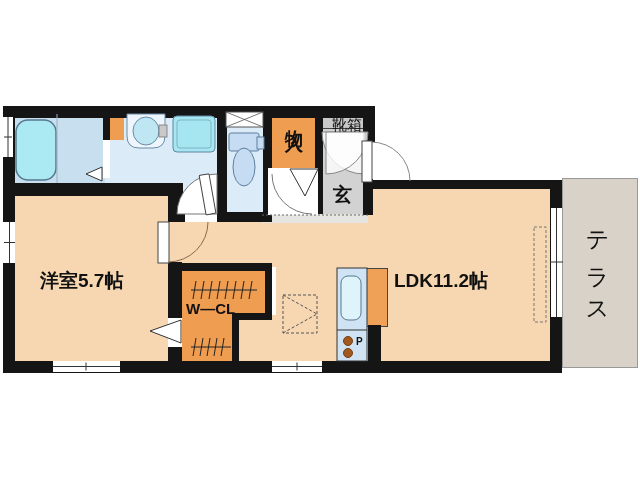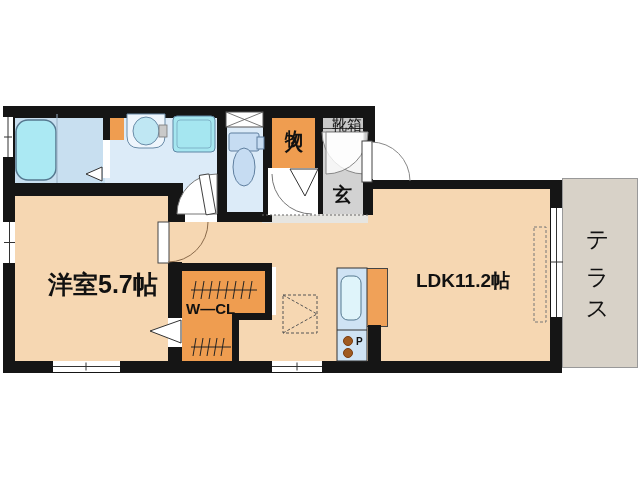--- a/index.html
+++ b/index.html
@@ -148,21 +148,21 @@
     <rect x="341" y="276" width="20" height="44" rx="7" fill="#dff4fa" stroke="#55788f" stroke-width="1"></rect>
     <line x1="337" y1="330" x2="367" y2="330" stroke="#333" stroke-width="1"></line>
     <circle cx="348" cy="341" r="4.5" fill="#a05a20" stroke="#7a3c10" stroke-width="1"></circle>
     <circle cx="348" cy="353" r="4.5" fill="#a05a20" stroke="#7a3c10" stroke-width="1"></circle>
 
     <line x1="262" y1="215" x2="368" y2="215" stroke="#666" stroke-width="1.2" stroke-dasharray="2 2"></line>
 
     <rect x="534" y="227" width="12" height="95" fill="none" stroke="#777" stroke-width="1" stroke-dasharray="3 2"></rect>
   </svg>
 
-  <div class="lbl z50" style="left:48px;top:271px;font-size:25px;font-weight:bold;">洋室5.7帖</div>
-  <div class="lbl z50" style="left:416px;top:271px;font-size:19px;font-weight:bold;">LDK11.2帖</div>
+  <div class="lbl z50" style="left:40px;top:271px;font-size:19px;font-weight:bold;">洋室5.7帖</div>
+  <div class="lbl z50" style="left:394px;top:271px;font-size:19px;font-weight:bold;">LDK11.2帖</div>
   <div class="lbl z50" style="left:186px;top:301px;font-size:15px;font-weight:bold;">W―CL</div>
   <div class="lbl vert z50" style="left:284px;top:116px;font-size:18px;font-weight:bold;letter-spacing:3px;">物入</div>
   <div class="lbl z50" style="left:333px;top:185px;font-size:19px;font-weight:bold;">玄</div>
   <div class="lbl z50" style="left:332px;top:117px;font-size:15px;">靴箱</div>
   <div class="lbl vert z50" style="left:586px;top:216px;font-size:23px;letter-spacing:9px;">テラス</div>
   <div class="lbl z50" style="left:356px;top:337px;font-size:10px;font-weight:bold;">P</div>
 </div>
 
 </body></html>

